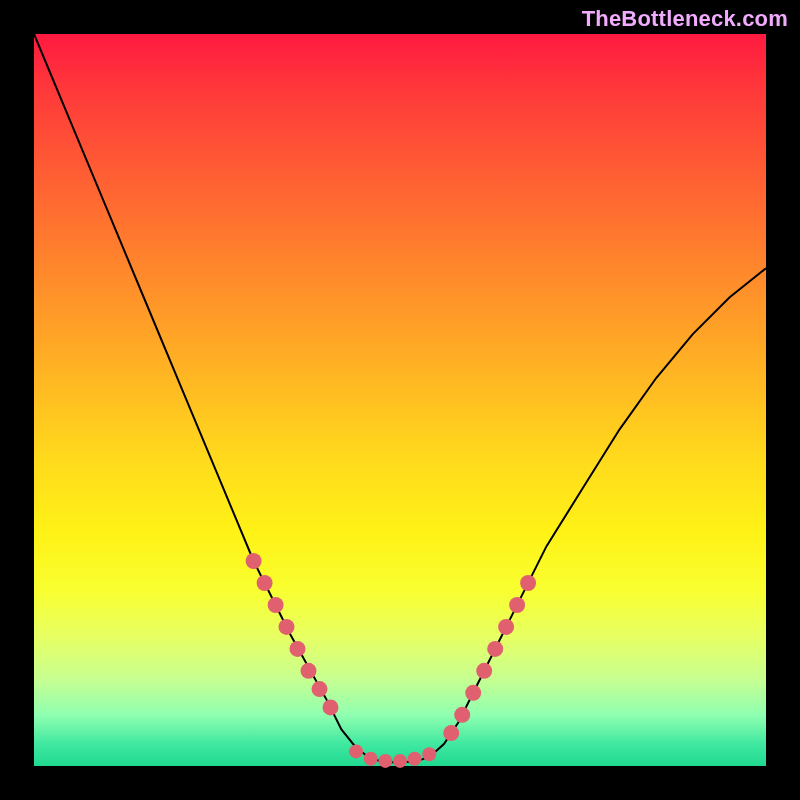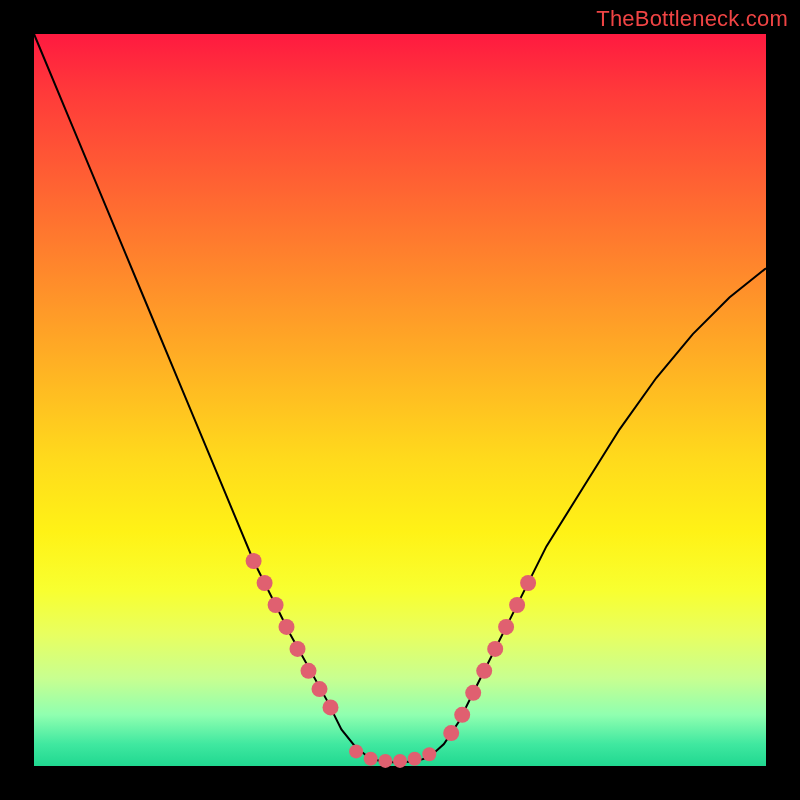--- a/index.html
+++ b/index.html
@@ -31,22 +31,22 @@
       #90ffb0 93%,
       #40e8a0 97%,
       #20d890 100%);
   }
   .watermark {
     position: absolute;
     top: 6px;
     right: 12px;
     font-family: Arial, Helvetica, sans-serif;
     font-size: 22px;
-    font-weight: 400;
-    color: #ef4444;
+    font-weight: 700;
+    color: #f0abfc;
     letter-spacing: 0.2px;
   }
   svg.curve {
     position: absolute;
     left: 0; top: 0;
     width: 732px; height: 732px;
     overflow: visible;
   }
   .curve-path {
     fill: none;

